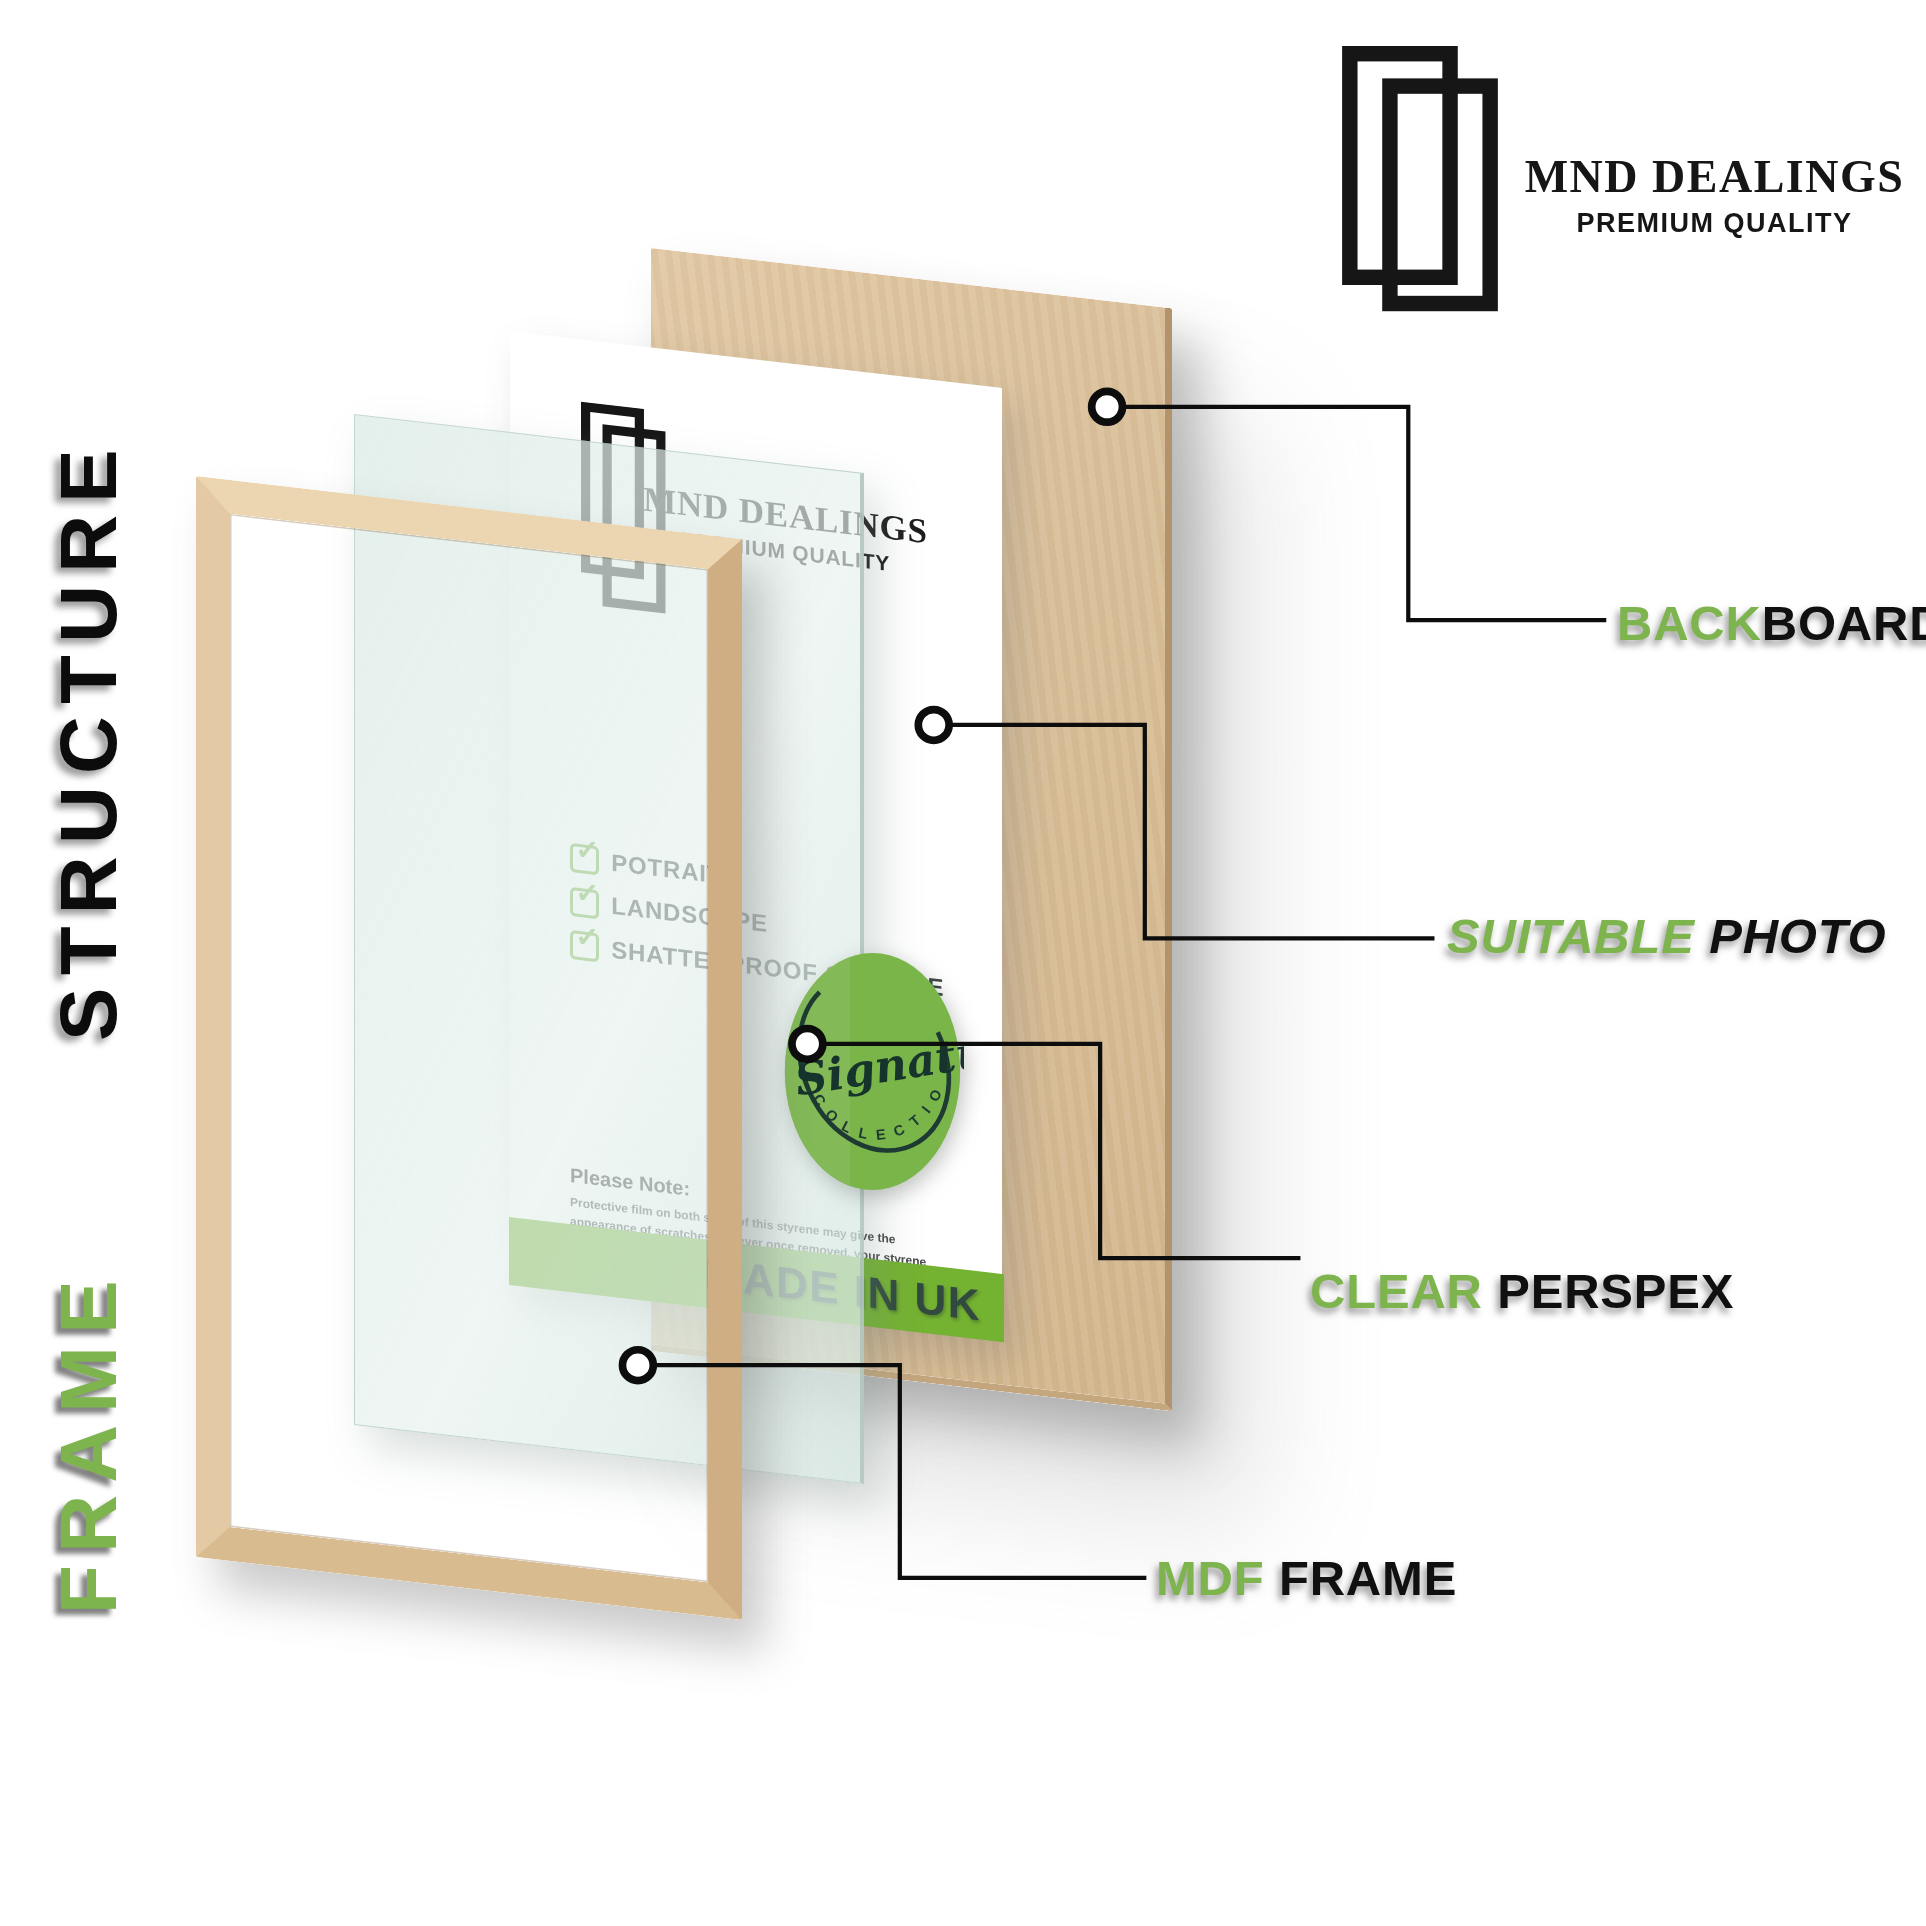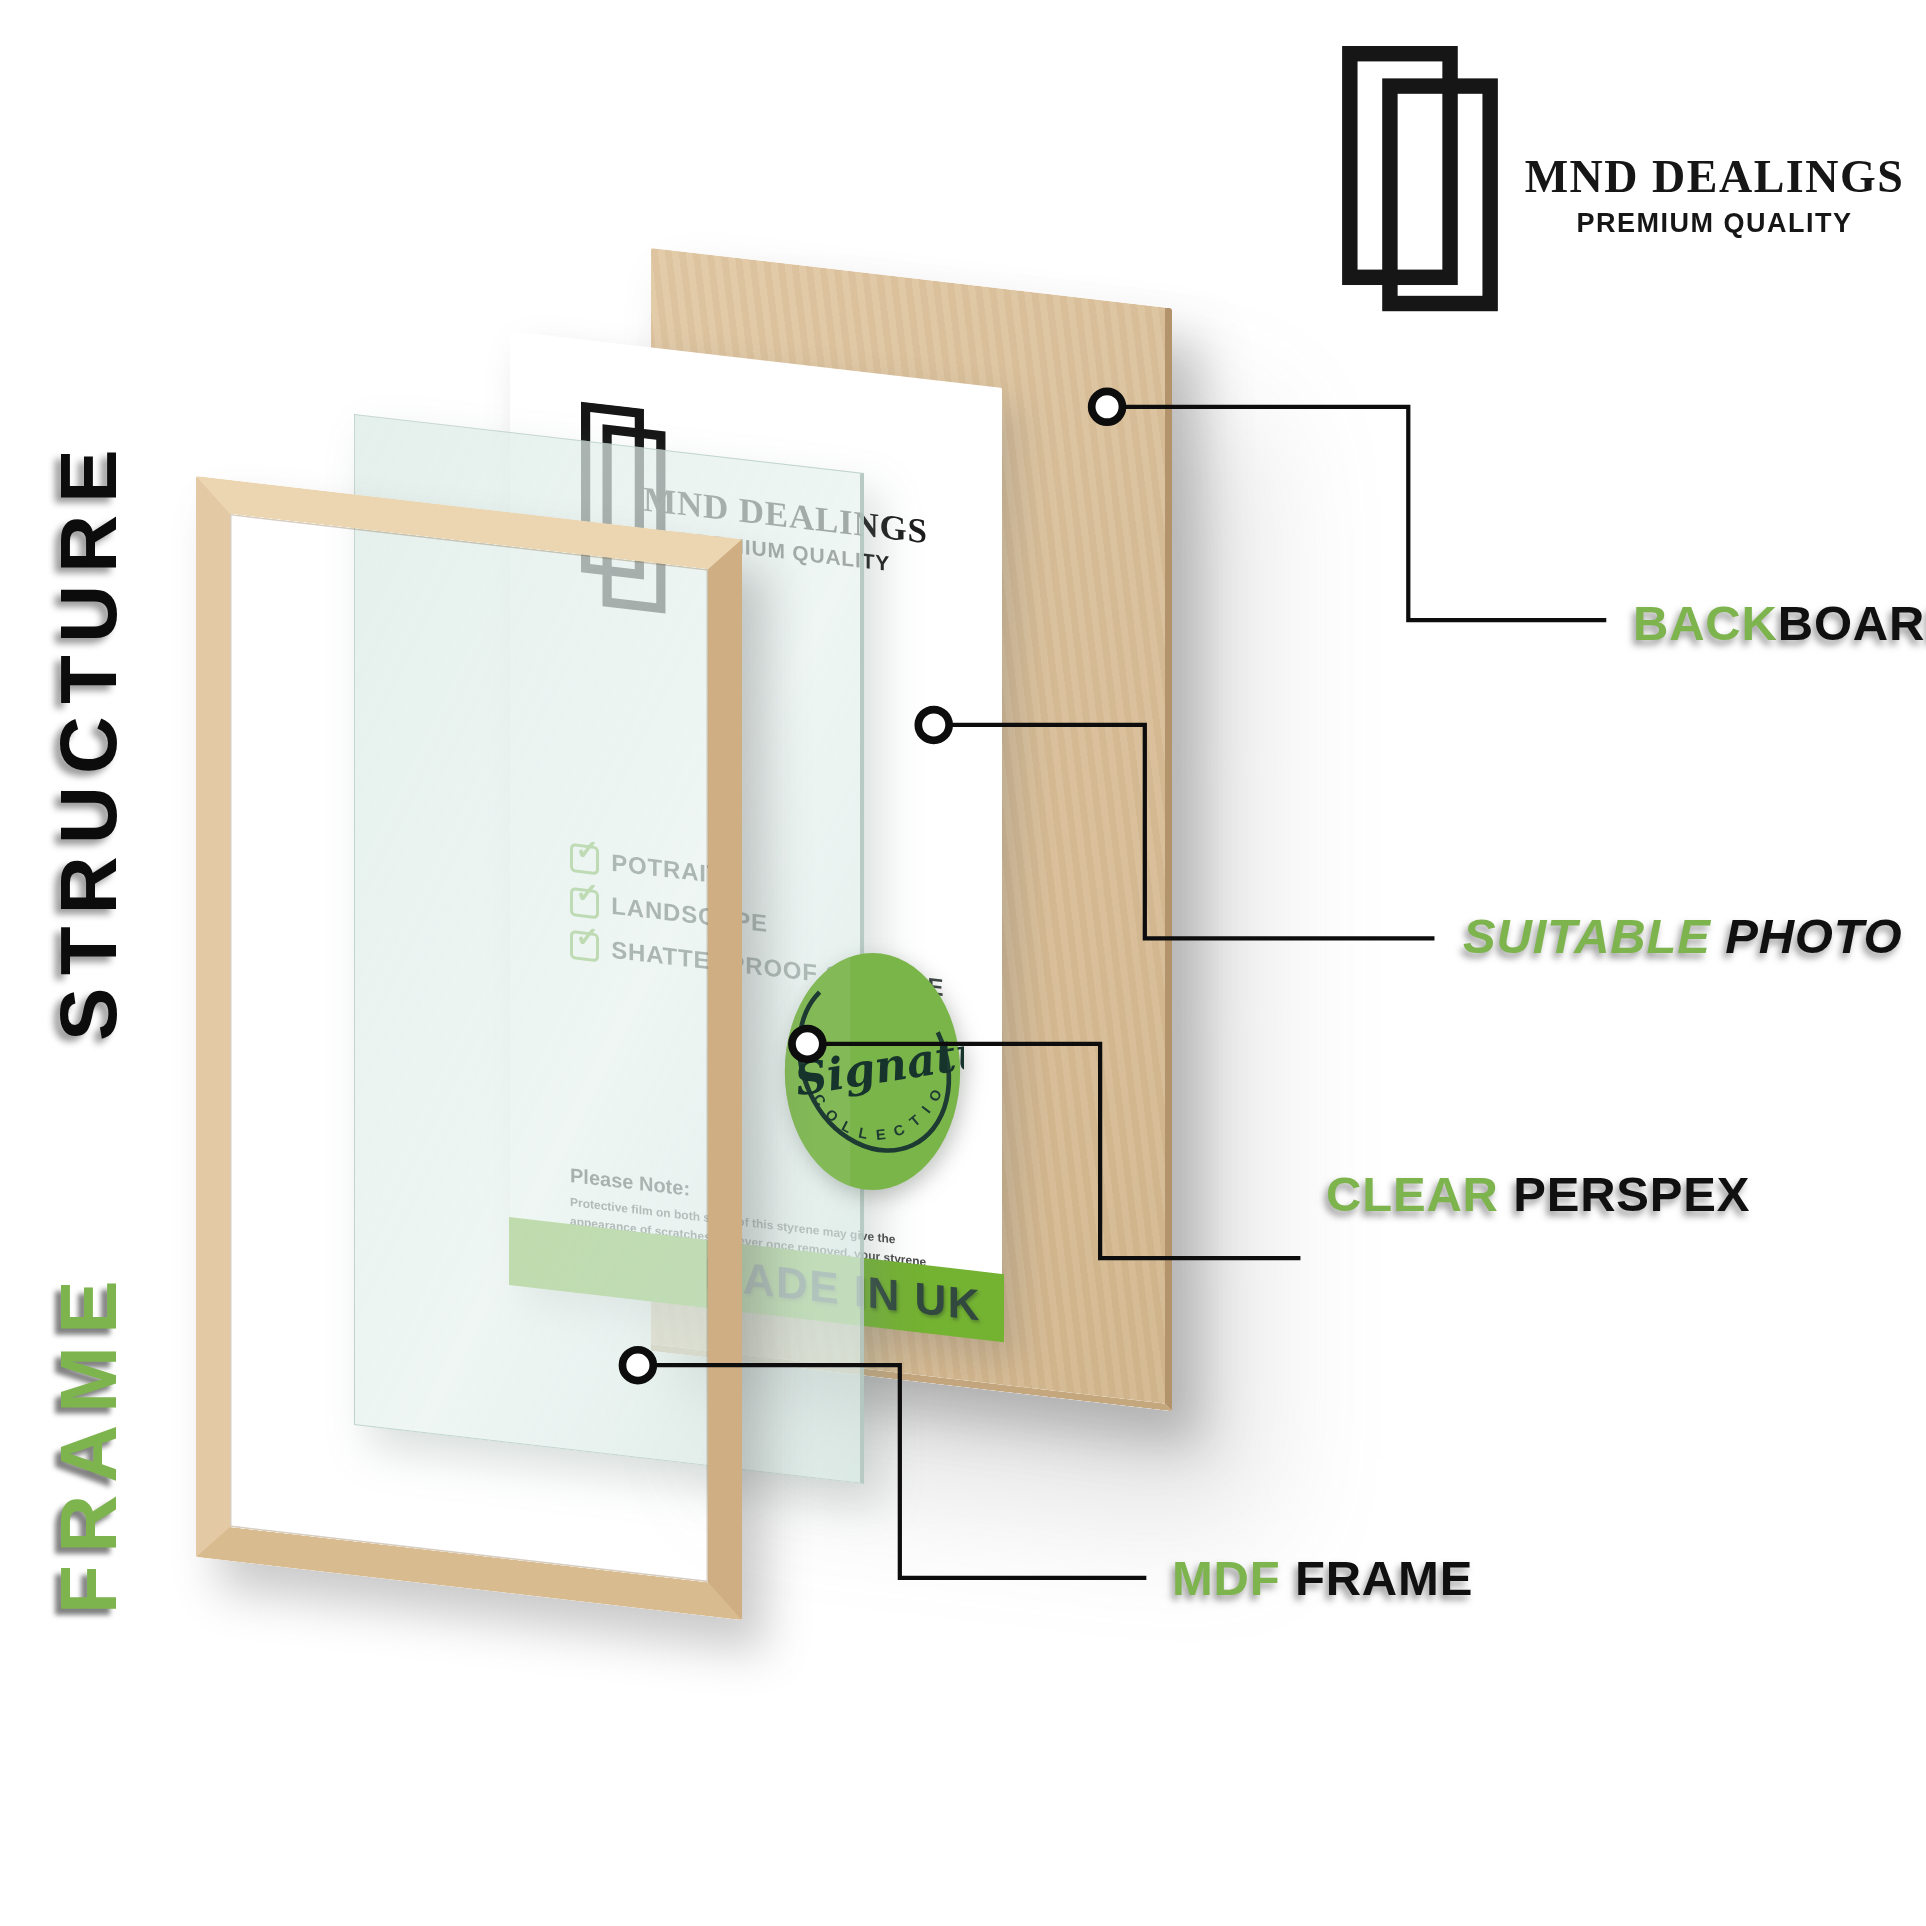--- a/index.html
+++ b/index.html
@@ -55,24 +55,24 @@
           display:flex;align-items:center;}
   .banner-text{margin-left:196px;font-size:44px;font-weight:800;letter-spacing:1.5px;color:#31493f;
           text-shadow:1.5px 2.3px 3.1px rgba(30,50,40,0.35);white-space:nowrap;}
 
   
   .badge{position:absolute;left:781px;top:949px;width:183px;height:245px;filter:drop-shadow(4.6px 7.7px 10.8px rgba(80,90,80,0.35));}
 
   
   .callout-label{position:absolute;font-weight:800;font-size:49px;letter-spacing:0.8px;white-space:nowrap;
           text-shadow:-3.1px 5.4px 7px rgba(70,70,70,0.55);}
-  .lg{color:#7db44e;margin-left:16px;} .lb{color:#101010;}
+  .lg{color:#7db44e;} .lb{color:#101010;}
   #label-backboard{left:1617px;top:595px;}
   #label-photo{left:1447px;top:908px;font-style:italic;}
-  #label-perspex{left:1310px;top:1166px;}
+  #label-perspex{left:1310px;top:1263px;}
   #label-frame{left:1156px;top:1550px;}
 
   
   #callouts{position:absolute;left:0;top:0;width:1926px;height:1926px;pointer-events:none;}
   .cline{fill:none;stroke:#0d0d0d;stroke-width:5.5;}
   .cdot{fill:#ffffff;stroke:#0d0d0d;stroke-width:10;}
 
   .logo-rect{fill:none;stroke:#161616;}
 </style>
 </head>

